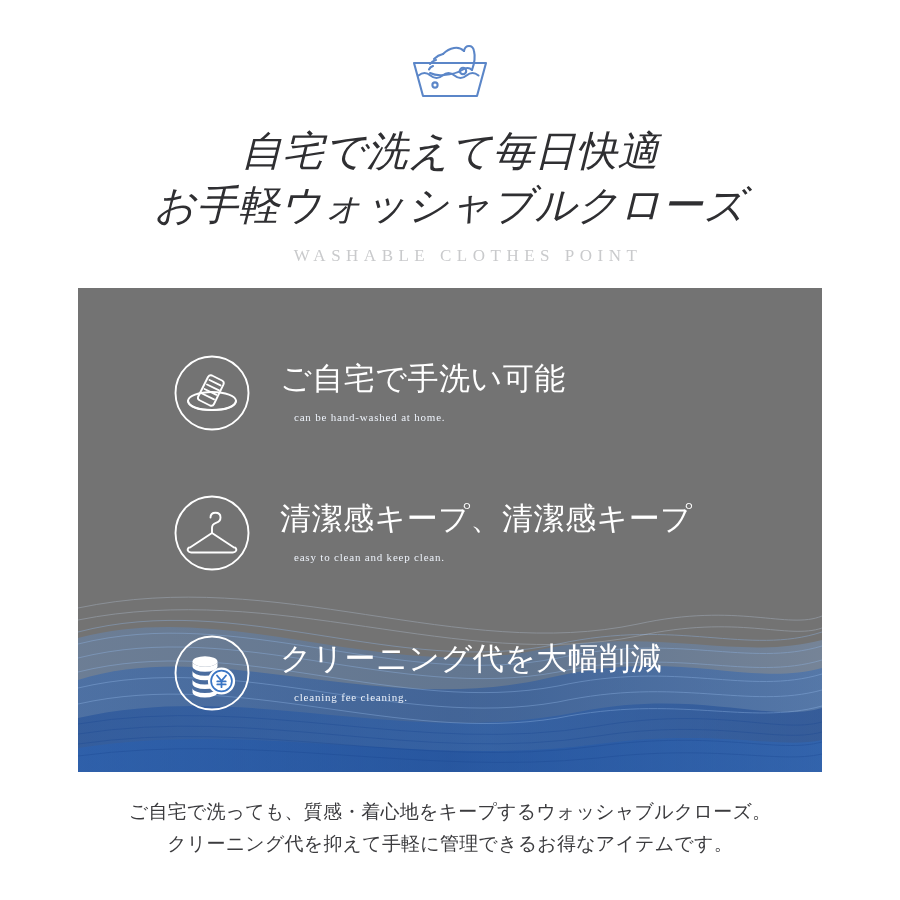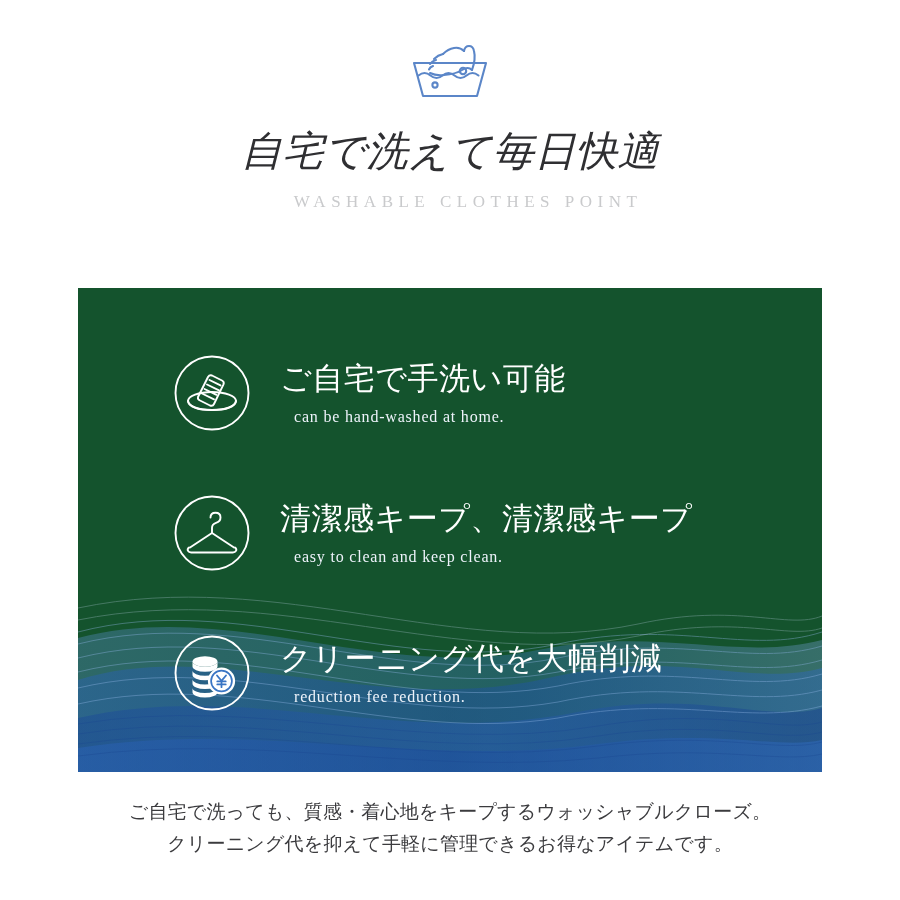--- a/index.html
+++ b/index.html
@@ -61,21 +61,21 @@
     padding-left: 36px;
   }
 
   
   .panel {
     position: absolute;
     left: 78px;
     top: 288px;
     width: 744px;
     height: 484px;
-    background: #14532d;
+    background: #737373;
     overflow: hidden;
   }
 
   .panel-waves {
     position: absolute;
     left: 0;
     bottom: 0;
     width: 744px;
     height: 260px;
     pointer-events: none;
@@ -120,21 +120,21 @@
     line-height: 40px;
     color: #ffffff;
     letter-spacing: 0.5px;
     white-space: nowrap;
   }
 
   .feature-en {
     margin-top: 9px;
     margin-left: 14px;
     font-family: "Liberation Serif", "DejaVu Serif", serif;
-    font-size: 16px;
+    font-size: 11px;
     line-height: 20px;
     color: #eef3fb;
     letter-spacing: 0.8px;
   }
 
   
   .footer {
     position: absolute;
     left: 0;
     top: 795px;
@@ -172,20 +172,21 @@
         <path d="M62 21 q-4 -4 -10 -3 q-6 1 -11 6"></path>
         <path d="M41 24 q-5 1 -9 5"></path>
         <path d="M34 30 q-4 1 -6 4"></path>
         <path d="M31 36 q-3 1 -4 3.5"></path>
         <path d="M28 43 q6 3 14 2 q12 -1 18 -5 q6 -4 10 0"></path>
       </g>
     </svg>
 
     <div class="title-block">
       <div class="main-title-line">自宅で洗えて毎日快適</div>
+      <div class="main-title-line">お手軽ウォッシャブルクローズ</div>
       <div class="sub-en">WASHABLE CLOTHES POINT</div>
     </div>
   </div>
 
   <div class="panel">
 
     <svg class="panel-waves" viewBox="0 0 744 260" preserveAspectRatio="none" aria-hidden="true">
       <defs>
         <linearGradient id="wv1" x1="0" y1="0" x2="1" y2="0">
           <stop offset="0%" stop-color="#2a62b4"></stop>
@@ -293,21 +294,21 @@
             <g fill="none" stroke="#3a75c4" stroke-width="1.8" stroke-linecap="round">
               <path d="M45 42.5 L49.5 47.8 L54 42.5"></path>
               <path d="M45.3 48.4 H53.7"></path>
               <path d="M45.3 51.4 H53.7"></path>
               <path d="M49.5 47.8 V54.2"></path>
             </g>
           </svg>
         </div>
         <div class="feature-text">
           <div class="feature-ja">クリーニング代を大幅削減</div>
-          <div class="feature-en">reduction fee reduction.</div>
+          <div class="feature-en">cleaning fee cleaning.</div>
         </div>
       </div>
 
     </div>
   </div>
 
   <div class="footer">
     <div class="footer-line">ご自宅で洗っても、質感・着心地をキープするウォッシャブルクローズ。</div>
     <div class="footer-line">クリーニング代を抑えて手軽に管理できるお得なアイテムです。</div>
   </div>

